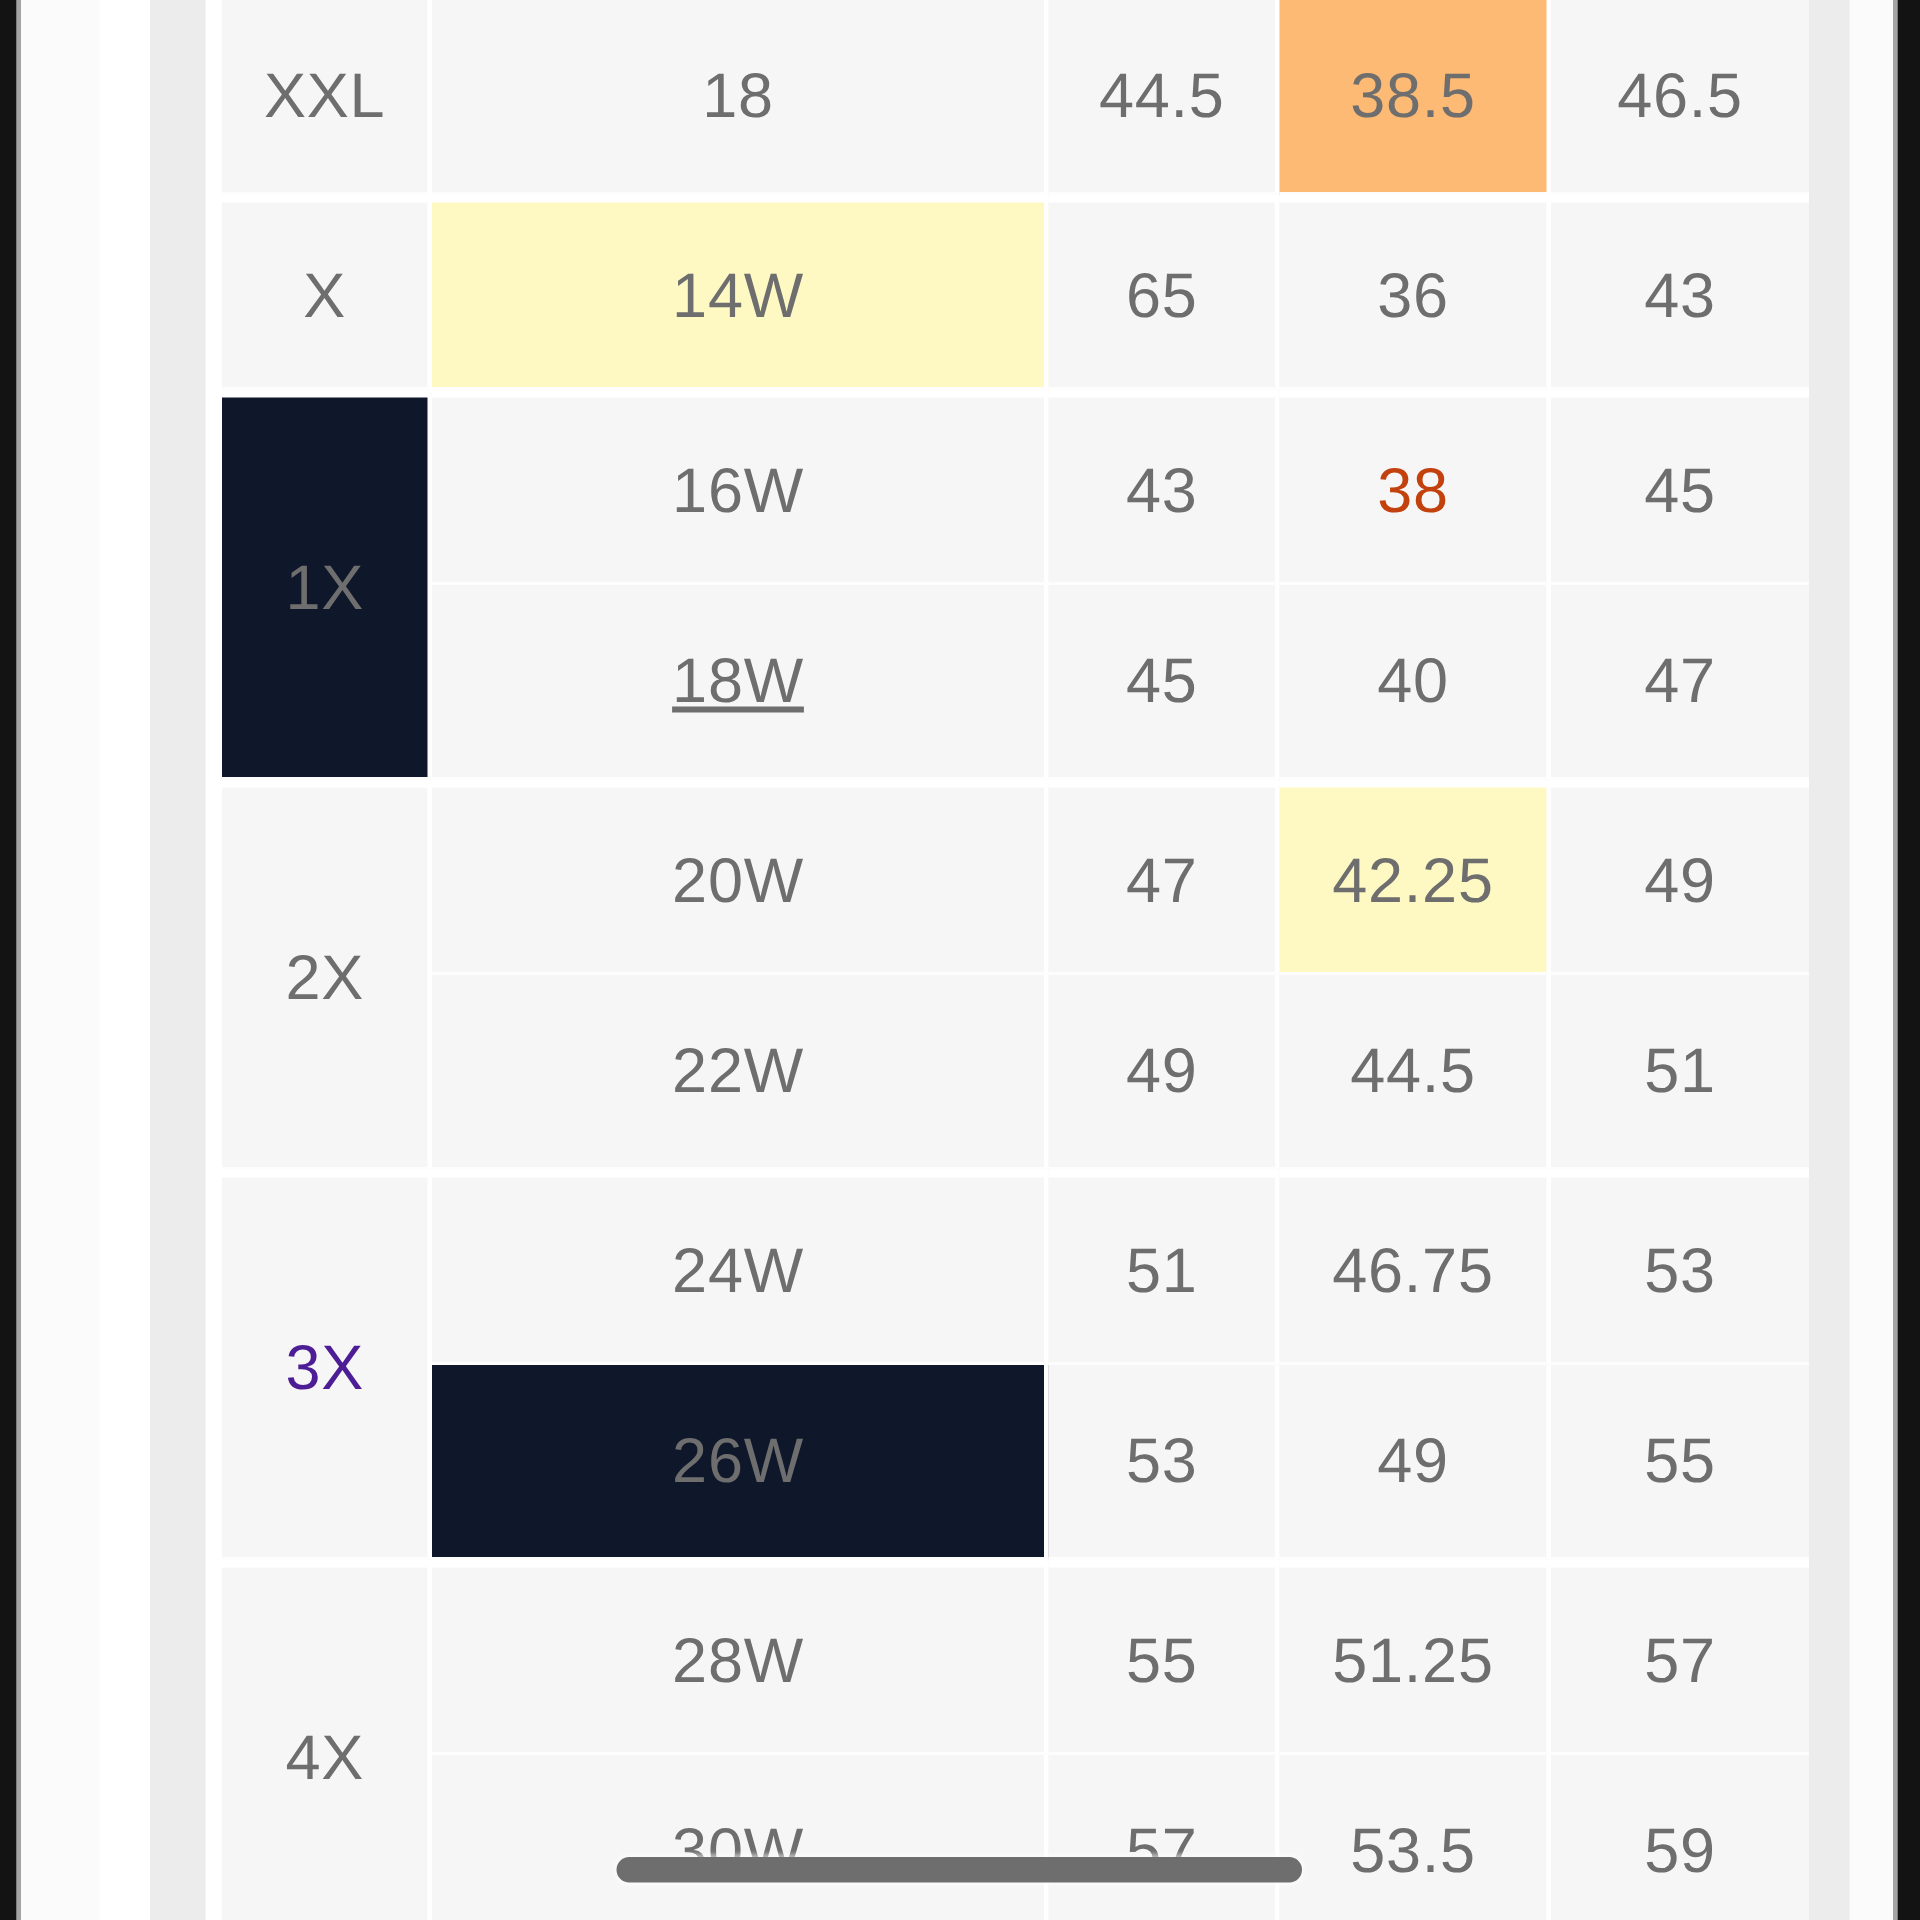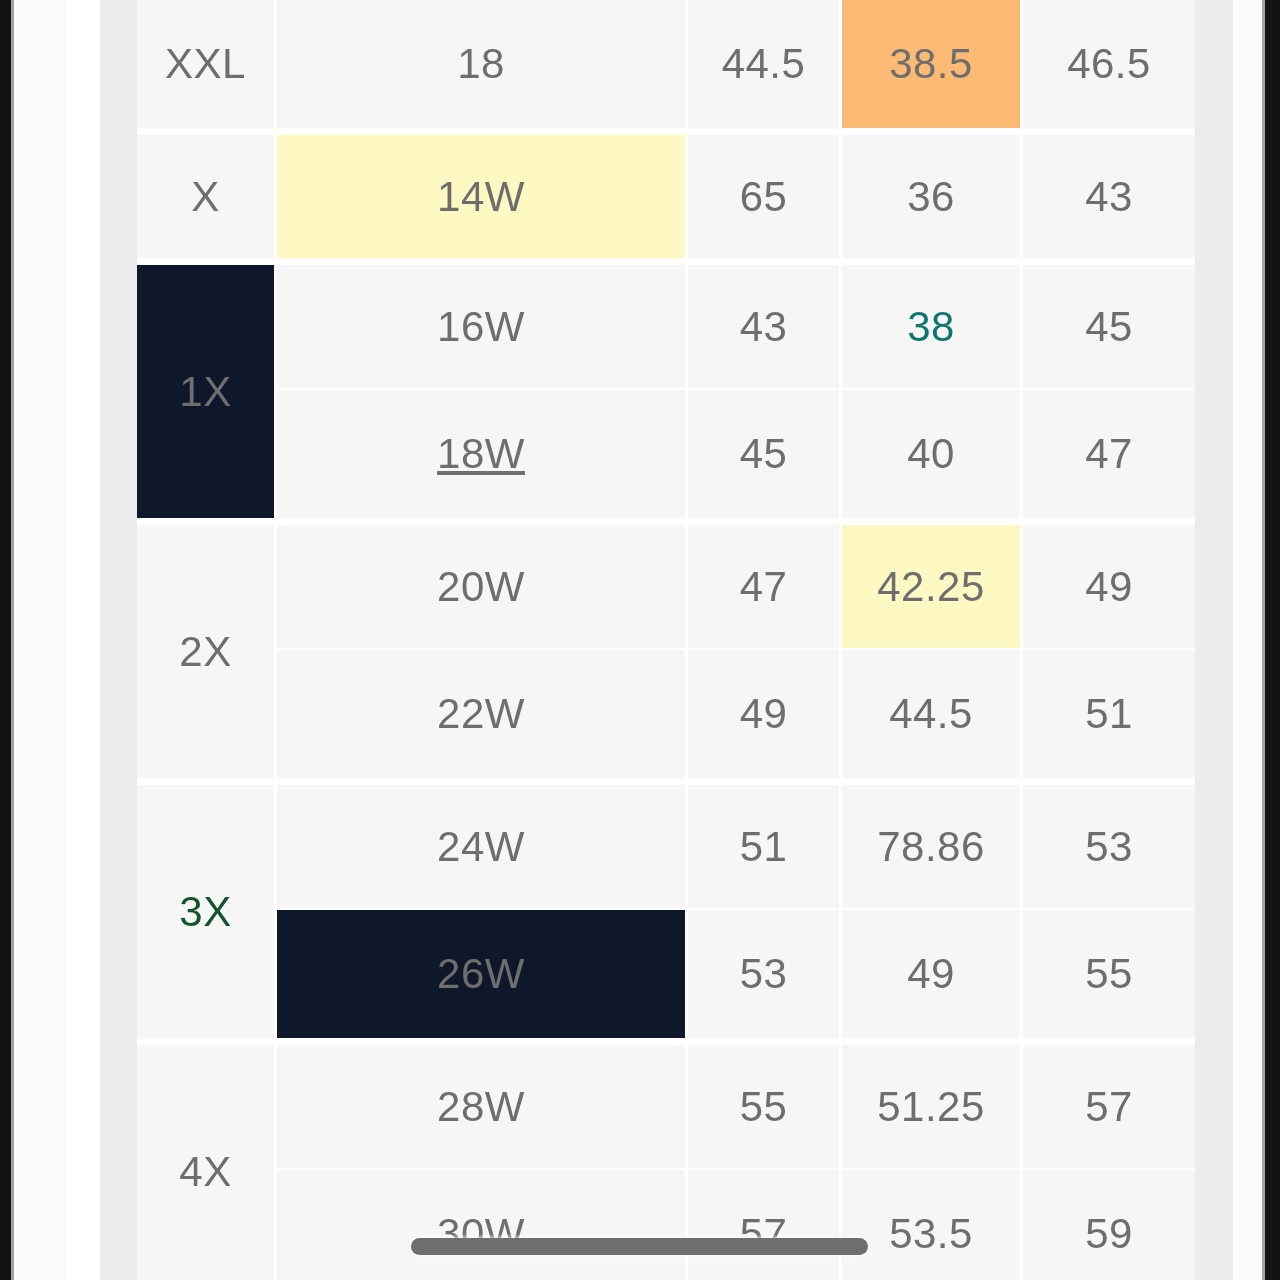--- a/index.html
+++ b/index.html
@@ -64,21 +64,21 @@
     height: 1280px;
     background: #ececec;
   }
   .gutter-left  { left: 100px;  width: 37px; }
   .gutter-right { left: 1195px; width: 38px; }
 
   
   .table-wrap {
     position: absolute;
     top: 0;
-    left: 137px;
+    left: 148px;
     width: 1058px;
     height: 1280px;
     background: #ffffff;
   }
 
   table.size-table {
     width: 1058px;
     border-collapse: separate;
     border-spacing: 0;
     table-layout: fixed;
@@ -167,21 +167,21 @@
             <td class="group-label" style="background: rgb(246, 246, 246); color: rgb(110, 110, 110);">X</td>
             <td style="background: #fef9c3; color: rgb(110, 110, 110);">14W</td>
             <td style="background: rgb(246, 246, 246); color: rgb(110, 110, 110);">65</td>
             <td style="background: rgb(246, 246, 246); color: rgb(110, 110, 110);">36</td>
             <td class="col-last" style="background: rgb(246, 246, 246); color: rgb(110, 110, 110);">43</td>
           </tr>
           <tr class="group-start">
             <td class="group-label" rowspan="2" style="background: #0f172a; color: rgb(110, 110, 110);">1X</td>
             <td style="background: rgb(246, 246, 246); color: rgb(110, 110, 110);">16W</td>
             <td style="background: rgb(246, 246, 246); color: rgb(110, 110, 110);">43</td>
-            <td style="background: rgb(246, 246, 246); color: #0f766e;">38</td>
+            <td style="background: rgb(246, 246, 246); color: #c2410c;">38</td>
             <td class="col-last" style="background: rgb(246, 246, 246); color: rgb(110, 110, 110);">45</td>
           </tr>
           <tr>
             <td style="background: rgb(246, 246, 246); color: rgb(110, 110, 110); text-decoration: underline;">18W</td>
             <td style="background: rgb(246, 246, 246); color: rgb(110, 110, 110);">45</td>
             <td style="background: rgb(246, 246, 246); color: rgb(110, 110, 110);">40</td>
             <td class="col-last" style="background: rgb(246, 246, 246); color: rgb(110, 110, 110);">47</td>
           </tr>
           <tr class="group-start">
             <td class="group-label" rowspan="2" style="background: rgb(246, 246, 246); color: rgb(110, 110, 110);">2X</td>
@@ -190,24 +190,24 @@
             <td style="background: #fef9c3; color: rgb(110, 110, 110);">42.25</td>
             <td class="col-last" style="background: rgb(246, 246, 246); color: rgb(110, 110, 110);">49</td>
           </tr>
           <tr>
             <td style="background: rgb(246, 246, 246); color: rgb(110, 110, 110);">22W</td>
             <td style="background: rgb(246, 246, 246); color: rgb(110, 110, 110);">49</td>
             <td style="background: rgb(246, 246, 246); color: rgb(110, 110, 110);">44.5</td>
             <td class="col-last" style="background: rgb(246, 246, 246); color: rgb(110, 110, 110);">51</td>
           </tr>
           <tr class="group-start">
-            <td class="group-label" rowspan="2" style="background: rgb(246, 246, 246); color: #14532d;">3X</td>
+            <td class="group-label" rowspan="2" style="background: rgb(246, 246, 246); color: #4c1d95;">3X</td>
             <td style="background: rgb(246, 246, 246); color: rgb(110, 110, 110);">24W</td>
             <td style="background: rgb(246, 246, 246); color: rgb(110, 110, 110);">51</td>
-            <td style="background: rgb(246, 246, 246); color: rgb(110, 110, 110);">78.86</td>
+            <td style="background: rgb(246, 246, 246); color: rgb(110, 110, 110);">46.75</td>
             <td class="col-last" style="background: rgb(246, 246, 246); color: rgb(110, 110, 110);">53</td>
           </tr>
           <tr>
             <td style="background: #0f172a; color: rgb(110, 110, 110);">26W</td>
             <td style="background: rgb(246, 246, 246); color: rgb(110, 110, 110);">53</td>
             <td style="background: rgb(246, 246, 246); color: rgb(110, 110, 110);">49</td>
             <td class="col-last" style="background: rgb(246, 246, 246); color: rgb(110, 110, 110);">55</td>
           </tr>
           <tr class="group-start">
             <td class="group-label" rowspan="2" style="background: rgb(246, 246, 246); color: rgb(110, 110, 110);">4X</td>

